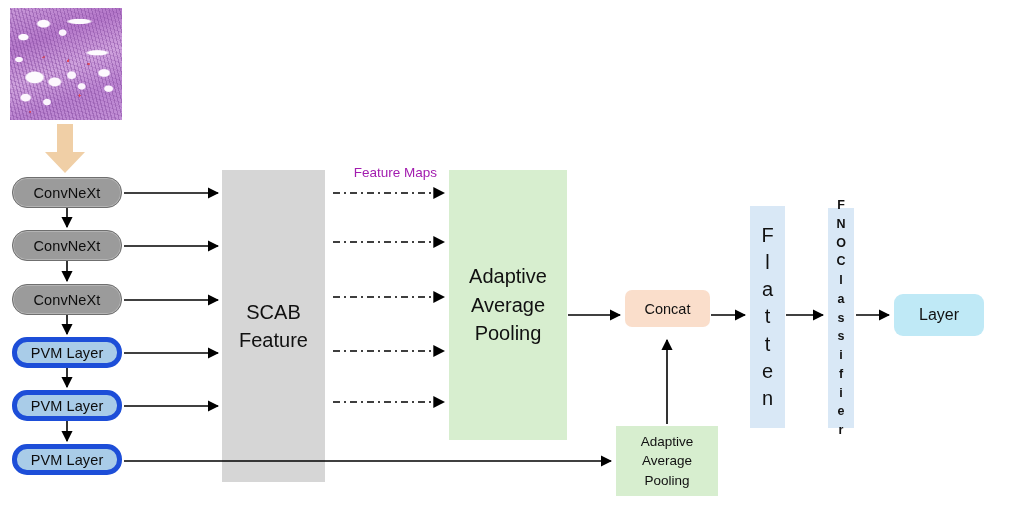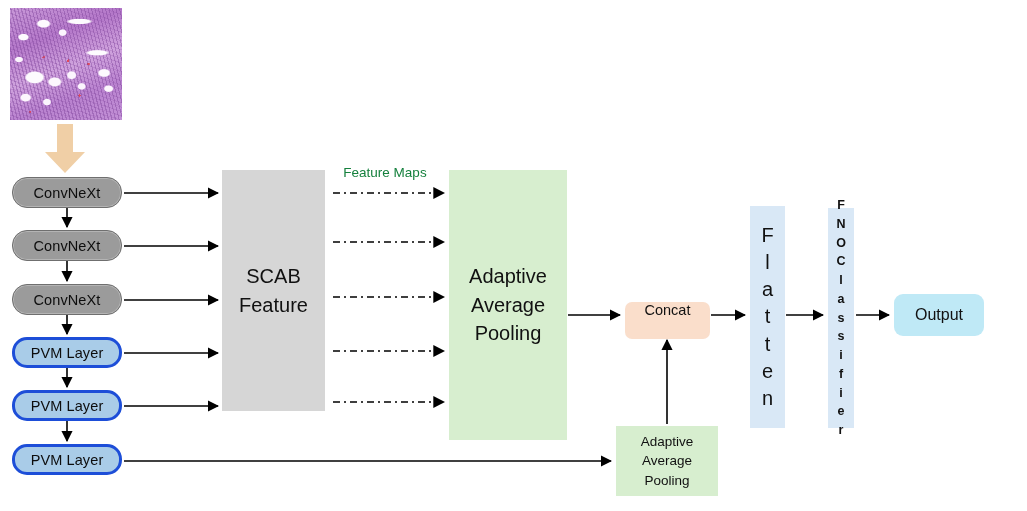--- a/index.html
+++ b/index.html
@@ -56,26 +56,26 @@
     display:flex;align-items:center;justify-content:center;
     font-size:14.5px;color:#0d0d0d;letter-spacing:.1px;border-radius:15px;
   }
   .stage.conv{
     background:#9b9b9b;
     border:1px solid #6f6f6f;
     box-shadow:inset 0 0 0 1px #b4b4b4;
   }
   .stage.pvm{
     background:#a9cce8;
-    border:3px solid #1d4ed8;
+    border:5px solid #1d4ed8;
   }
 
   
   #scab{
-    left:222px;top:170px;width:103px;height:241px;
+    left:222px;top:170px;width:103px;height:312px;
     background:#d6d6d6;
     display:flex;flex-direction:column;align-items:center;justify-content:center;
     font-size:20px;line-height:1.42;color:#111;text-align:center;
   }
 
   
   #aap-main{
     left:449px;top:170px;width:118px;height:270px;
     background:#d7eecf;
     display:flex;flex-direction:column;align-items:center;justify-content:center;
@@ -84,23 +84,23 @@
   
   #aap-second{
     left:616px;top:426px;width:102px;height:70px;
     background:#d7eecf;
     display:flex;flex-direction:column;align-items:center;justify-content:center;
     font-size:13.5px;line-height:1.45;color:#111;text-align:center;
   }
 
   
   #concat{
-    left:625px;top:302px;width:85px;height:37px;
+    left:625px;top:290px;width:85px;height:37px;
     background:#fadecb;border-radius:7px;
-    display:flex;align-items:flex-start;justify-content:center;
+    display:flex;align-items:center;justify-content:center;
     font-size:14.5px;color:#111;
   }
 
   
   .vcol{
     background:#d9e8f6;
     display:flex;flex-direction:column;align-items:center;justify-content:center;
     color:#111;
   }
   #flatten{left:750px;top:206px;width:35px;height:222px;font-size:20px;line-height:1.36;}
@@ -113,22 +113,22 @@
     display:flex;align-items:center;justify-content:center;
     font-size:16px;color:#111;
   }
   #output-caption{
     left:870px;top:343px;width:140px;
     text-align:center;font-size:13px;color:#111;white-space:nowrap;
   }
 
   
   #fm-label{
-    left:333px;top:165px;width:104px;text-align:center;
-    font-size:13.5px;color:#15803d;white-space:nowrap;
+    left:333px;top:165px;width:104px;text-align:right;
+    font-size:13.5px;color:#a21caf;white-space:nowrap;
   }
 
   
   #wires{position:absolute;left:0;top:0;width:1027px;height:511px;pointer-events:none;}
 </style>
 </head>
 <body>
 
 <div id="canvas">
 
@@ -200,21 +200,21 @@
     <span>s</span>
     <span>s</span>
     <span>i</span>
     <span>f</span>
     <span>i</span>
     <span>e</span>
     <span>r</span>
   </div>
 
   <div id="output" class="abs">
-    <span>Output</span>
+    <span>Layer</span>
   </div>
 
   <svg id="wires">
     <defs>
       <marker id="ah" viewBox="0 0 10 10" refX="9" refY="5" markerWidth="7" markerHeight="7" orient="auto-start-reverse">
         <path d="M 0 0 L 10 5 L 0 10 z" fill="#000"></path>
       </marker>
       <marker id="ahs" viewBox="0 0 10 10" refX="9" refY="5" markerWidth="6" markerHeight="6" orient="auto-start-reverse">
         <path d="M 0 0 L 10 5 L 0 10 z" fill="#000"></path>
       </marker>

